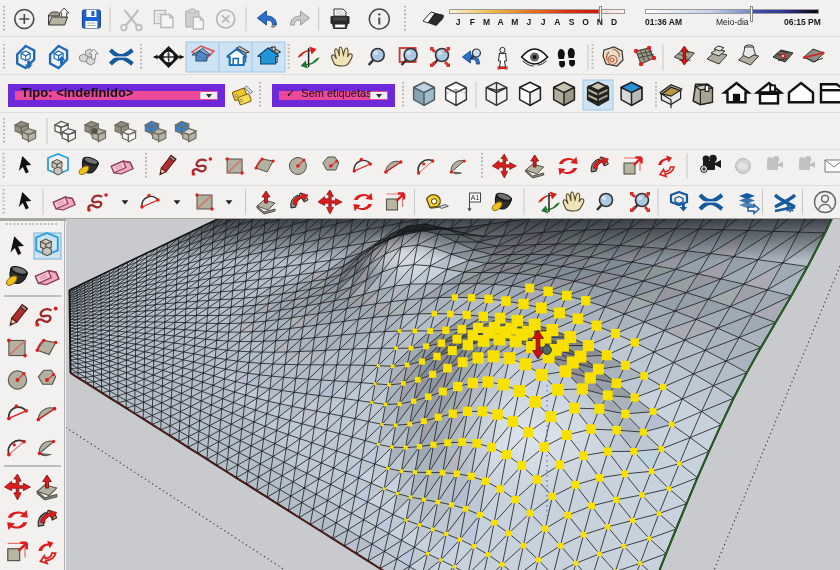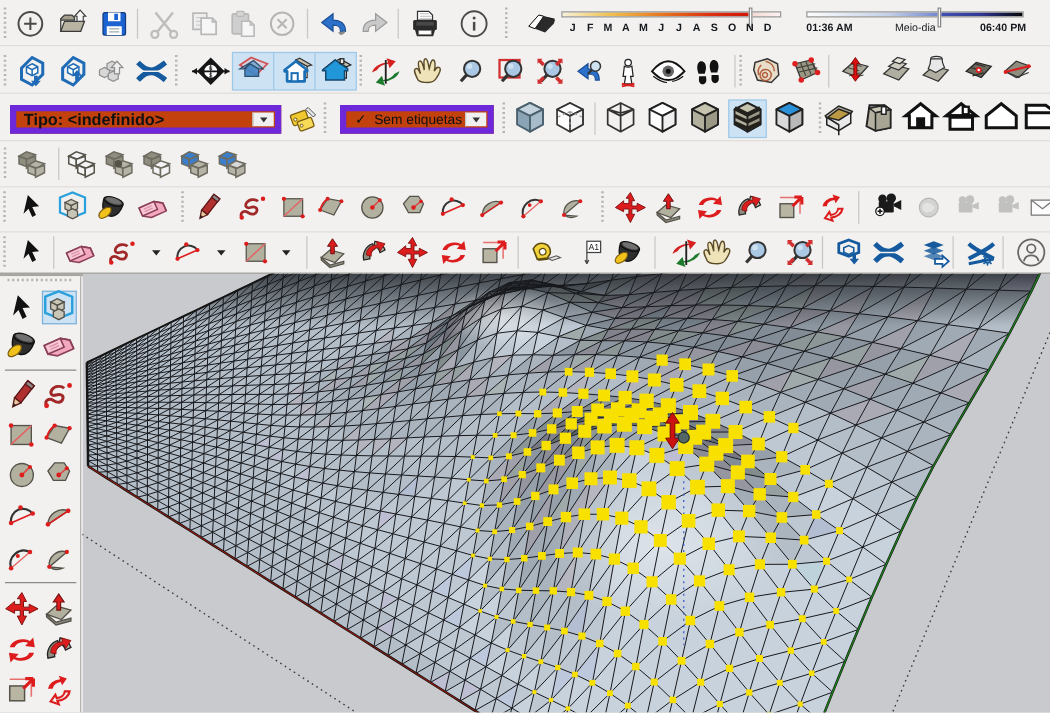--- a/index.html
+++ b/index.html
@@ -1,15 +1,15 @@
 <!DOCTYPE html>
 <html><head><meta charset="utf-8"><style>
 *{margin:0;padding:0;box-sizing:border-box}
 body{width:840px;height:570px;overflow:hidden;font-family:"Liberation Sans",sans-serif;background:#f2f1ef;position:relative}
-.combo{position:absolute;background:#c2410c;border:5px solid #6d28d9;font-size:12px;color:#111;display:flex;align-items:center}
+.combo{position:absolute;background:#ec4899;border:7px solid #6d28d9;font-size:12px;color:#111;display:flex;align-items:flex-end}
 .dbtn{position:absolute;right:1px;top:1px;bottom:1px;width:17px;background:#f0f0f0;border-left:1px solid #c8c8c8;display:flex;align-items:center;justify-content:center}
 .arr{width:0;height:0;border-left:3.5px solid transparent;border-right:3.5px solid transparent;border-top:4px solid #333}
 .slider{position:absolute;border:1px solid #9a9a9a;height:5px;top:9px}
 </style></head><body>
 <div style="position:absolute;left:0;top:0;width:840px;height:37px;border-bottom:1px solid #e0deda"></div>
 <div style="position:absolute;left:0;top:37px;width:840px;height:38px;border-bottom:1px solid #e0deda"></div>
 <div style="position:absolute;left:0;top:75px;width:840px;height:38px;border-bottom:1px solid #e0deda"></div>
 <div style="position:absolute;left:0;top:113px;width:840px;height:37px;border-bottom:1px solid #e0deda"></div>
 <div style="position:absolute;left:0;top:150px;width:840px;height:36px;border-bottom:1px solid #e0deda"></div>
 <div style="position:absolute;left:0;top:186px;width:840px;height:32px"></div>
@@ -29,21 +29,21 @@
     <span style="display:inline-block;width:14.6px;text-align:center">A</span>
     <span style="display:inline-block;width:14.6px;text-align:center">S</span>
     <span style="display:inline-block;width:14.6px;text-align:center">O</span>
     <span style="display:inline-block;width:14.6px;text-align:center">N</span>
     <span style="display:inline-block;width:14.6px;text-align:center">D</span>
   </div>
 <div class="slider" style="left:645px;width:174px;background:linear-gradient(90deg,#fdfdfd,#c2d0e8 38%,#7286cc 61%,#4252b0 62%,#303896 80%,#05060a 100%)"></div>
 <div style="position:absolute;left:750px;top:6px;width:3px;height:16px;background:#fdfdfd;border:1px solid #888"></div>
 <div style="position:absolute;left:645px;top:17px;font-size:8.5px;font-weight:bold;color:#15191e">01:36 AM</div>
 <div style="position:absolute;left:716px;top:17px;font-size:8.5px;font-weight:normal;color:#15191e">Meio-dia</div>
-<div style="position:absolute;left:784px;top:17px;font-size:8.5px;font-weight:bold;color:#15191e">06:40 PM</div>
+<div style="position:absolute;left:784px;top:17px;font-size:8.5px;font-weight:bold;color:#15191e">06:15 PM</div>
 
 <div class="combo" style="left:8px;top:84px;width:217px;height:23px">
     <span style="padding-left:6px;font-weight:bold;font-size:13px">Tipo: &lt;indefinido&gt;</span>
     <div class="dbtn">
       <div class="arr"></div>
     </div>
   </div>
 <div class="combo" style="left:272px;top:84px;width:123px;height:23px">
     <span style="padding-left:7px;font-size:11px">✓&nbsp;&nbsp;Sem etiquetas</span>
     <div class="dbtn">

